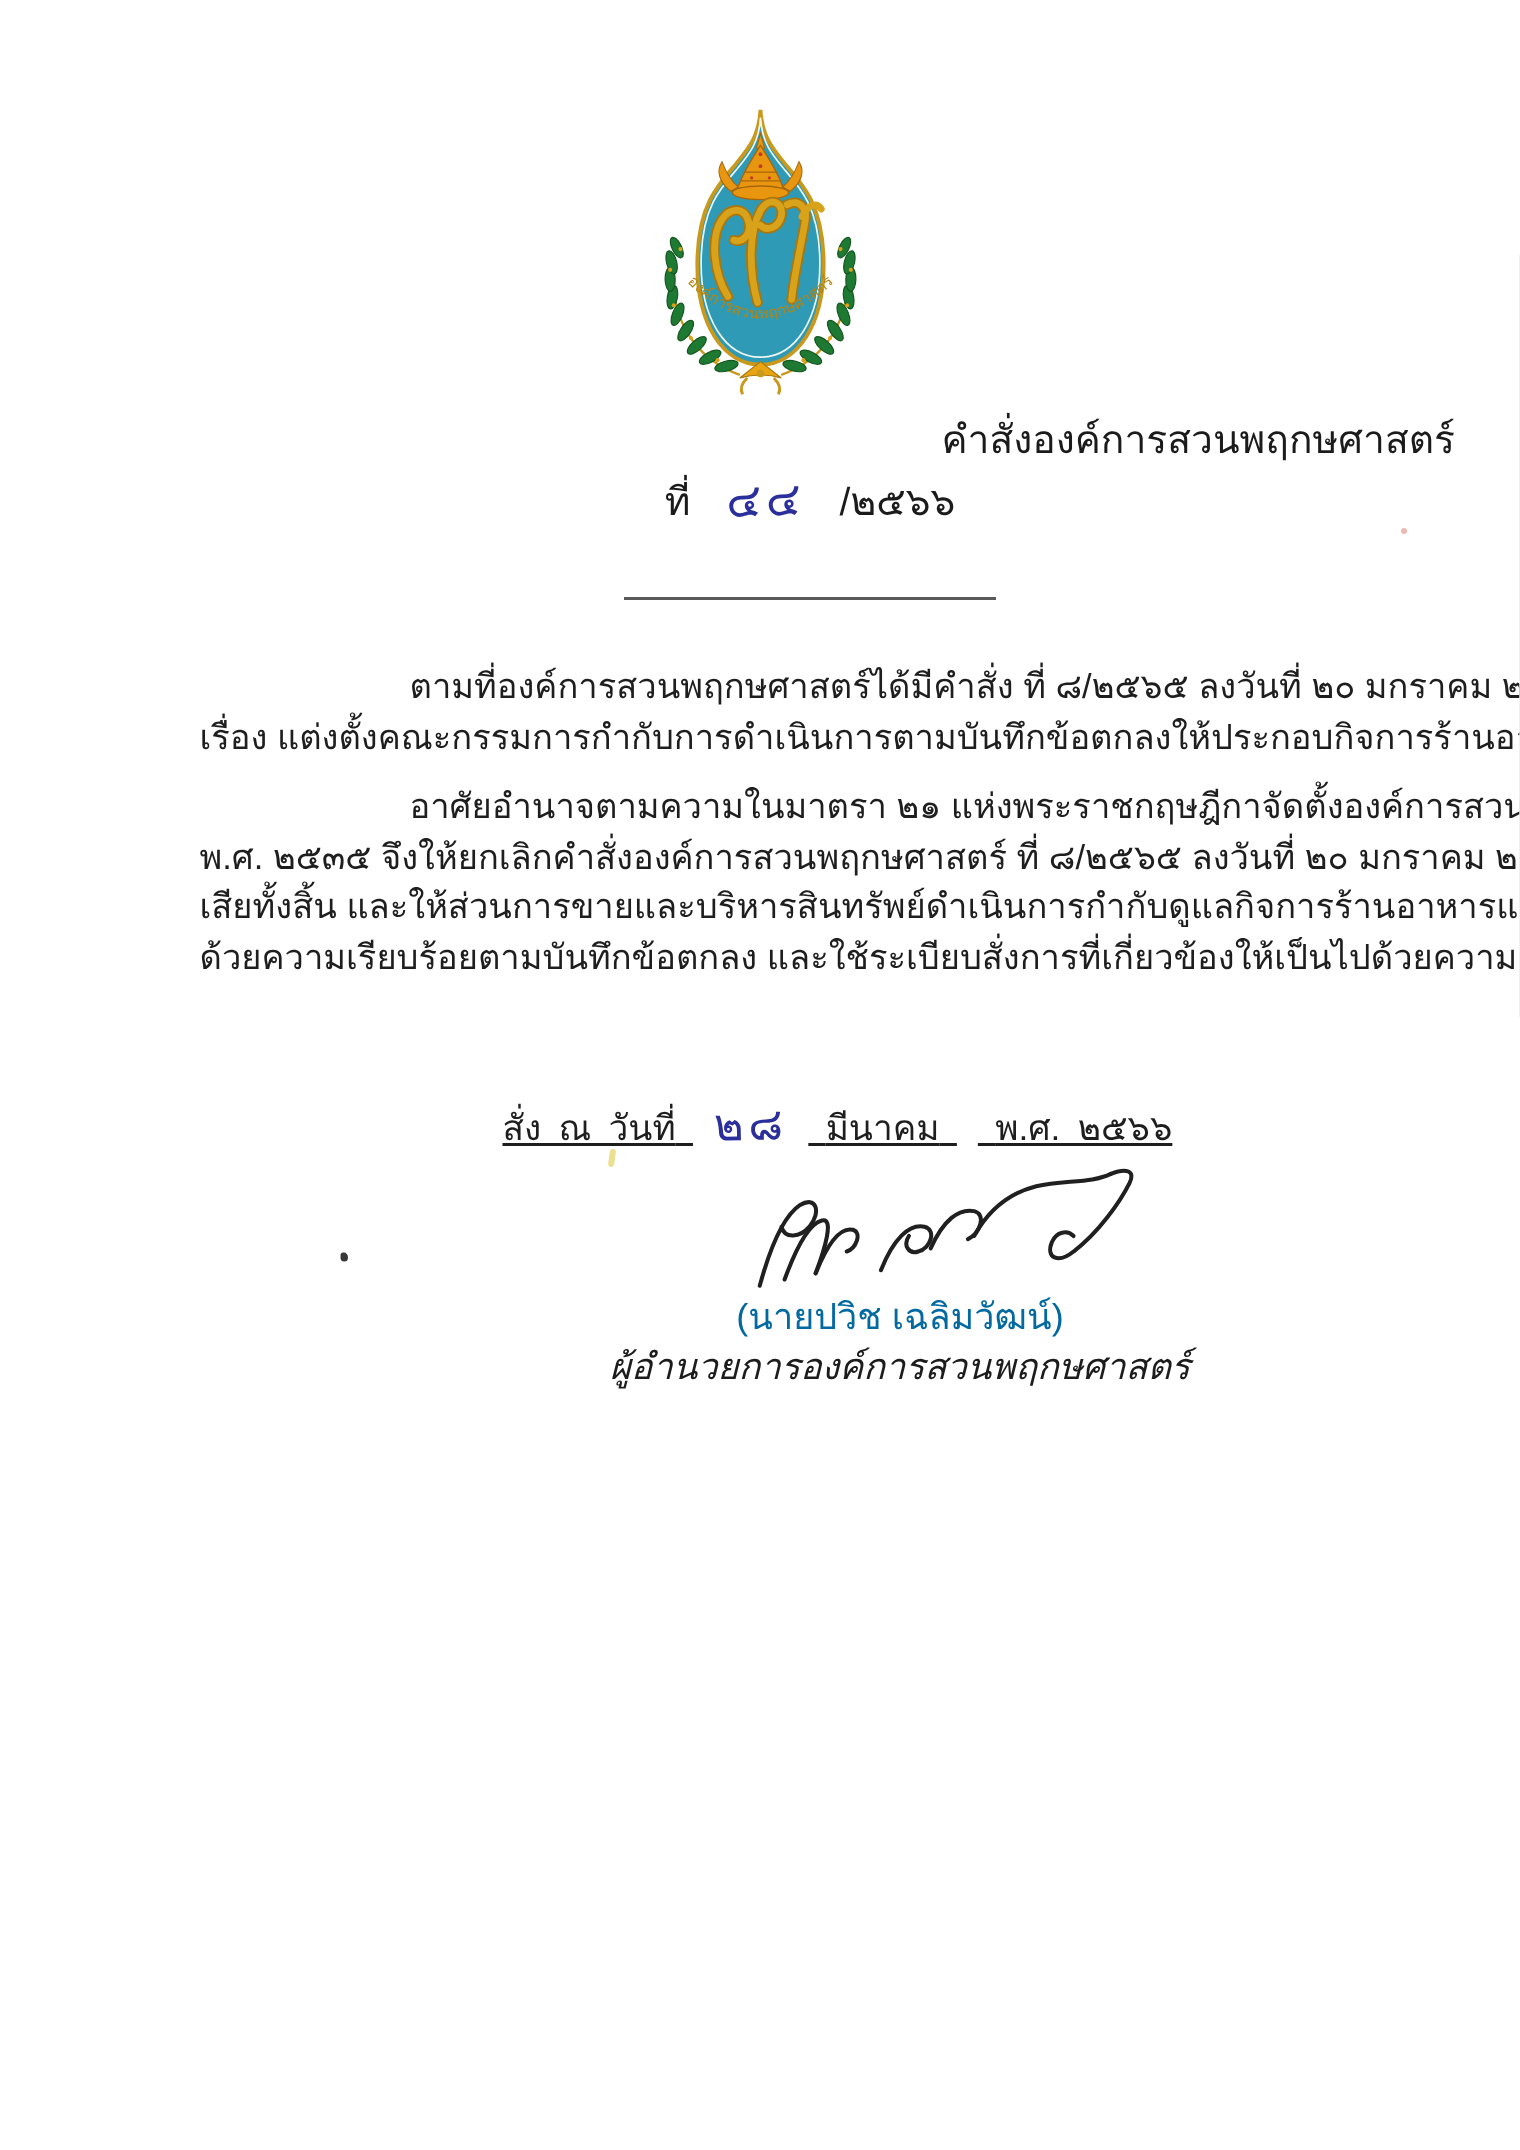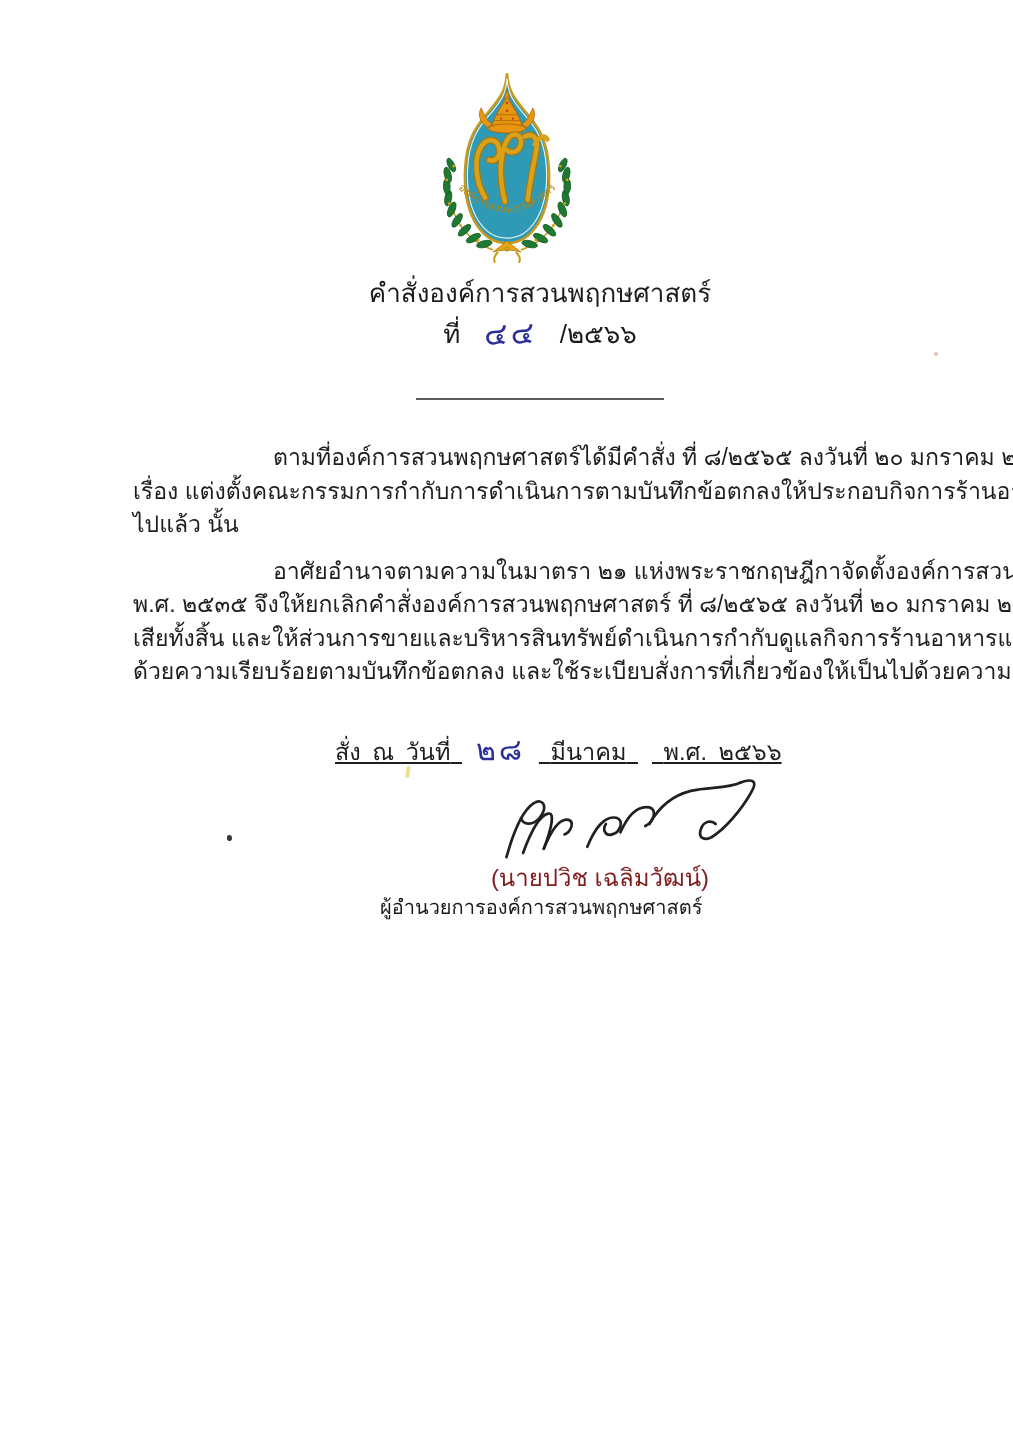--- a/index.html
+++ b/index.html
@@ -10,21 +10,21 @@
     background:#ffffff;
     font-family:"Liberation Sans",sans-serif;
     color:#1c1c1c;
     overflow:hidden;
   }
   .abs{position:absolute;}
   
   .emblem{left:428px;top:70px;width:158px;height:200px;}
   
   .hline{left:110px;width:860px;text-align:center;font-size:26px;color:#1b1b1b;}
-  .h-title{top:272px;}
+  .h-title{top:272px;text-align:right;}
   .h-number{top:307px;}
   .h-subject{top:342px;}
   .hand{
     color:#2b2f9c;
     font-size:31px;
     letter-spacing:3px;
     display:inline-block;
     transform:rotate(-2deg) translateY(1px);
     margin:0 16px;
   }
@@ -32,22 +32,22 @@
   
   .bodytext{left:133px;top:441px;width:802px;font-size:23px;line-height:33.5px;color:#1e1e1e;}
   .para{margin:0 0 13px 0;}
   .para .line{white-space:nowrap;}
   .para .line.first{text-indent:140px;}
   
   .dateline{left:335px;top:726px;font-size:23.5px;word-spacing:5px;color:#1e1e1e;white-space:nowrap;text-decoration:underline;}
   .dateline .hand{font-size:30px;margin:0 14px;transform:rotate(-1deg);}
   
   .sig{left:492px;top:772px;width:290px;height:104px;}
-  .sig-name{left:400px;top:858px;width:400px;text-align:center;font-size:24px;color:#7f1d1d;}
-  .sig-pos{left:380px;top:891px;width:440px;font-size:20px;color:#1c1c1c;}
+  .sig-name{left:400px;top:858px;width:400px;text-align:center;font-size:24px;color:#0369a1;}
+  .sig-pos{left:380px;top:891px;width:440px;text-align:center;font-size:24px;color:#1c1c1c;font-style:italic;}
   
   .speck-dark{left:227px;top:835px;width:5px;height:6px;background:#222;border-radius:40% 60% 50% 50%;opacity:.9;}
   .speck-yellow{left:406px;top:766px;width:4px;height:12px;background:#e6d467;border-radius:2px;opacity:.75;transform:rotate(8deg);}
   .speck-pink{left:934px;top:352px;width:4px;height:4px;background:#e8a7a0;border-radius:50%;opacity:.8;}
 </style>
 </head>
 <body>
 
 <div class="page">
 
@@ -146,21 +146,20 @@
     <span>/๒๕๖๖</span>
   </div>
 
 
   <div class="abs divider"></div>
 
   <div class="abs bodytext">
     <div class="para">
       <div class="line first">ตามที่องค์การสวนพฤกษศาสตร์ได้มีคำสั่ง ที่ ๘/๒๕๖๕ ลงวันที่ ๒๐ มกราคม ๒๕๖๕</div>
       <div class="line">เรื่อง แต่งตั้งคณะกรรมการกำกับการดำเนินการตามบันทึกข้อตกลงให้ประกอบกิจการร้านอาหารและเครื่องดื่ม</div>
-      <div class="line">ไปแล้ว นั้น</div>
     </div>
     <div class="para">
       <div class="line first">อาศัยอำนาจตามความในมาตรา ๒๑ แห่งพระราชกฤษฎีกาจัดตั้งองค์การสวนพฤกษศาสตร์</div>
       <div class="line">พ.ศ. ๒๕๓๕ จึงให้ยกเลิกคำสั่งองค์การสวนพฤกษศาสตร์ ที่ ๘/๒๕๖๕ ลงวันที่ ๒๐ มกราคม ๒๕๖๕</div>
       <div class="line">เสียทั้งสิ้น และให้ส่วนการขายและบริหารสินทรัพย์ดำเนินการกำกับดูแลกิจการร้านอาหารและเครื่องดื่มเป็นไป</div>
       <div class="line">ด้วยความเรียบร้อยตามบันทึกข้อตกลง และใช้ระเบียบสั่งการที่เกี่ยวข้องให้เป็นไปด้วยความเรียบร้อย</div>
     </div>
   </div>
 
   <div class="abs dateline">

